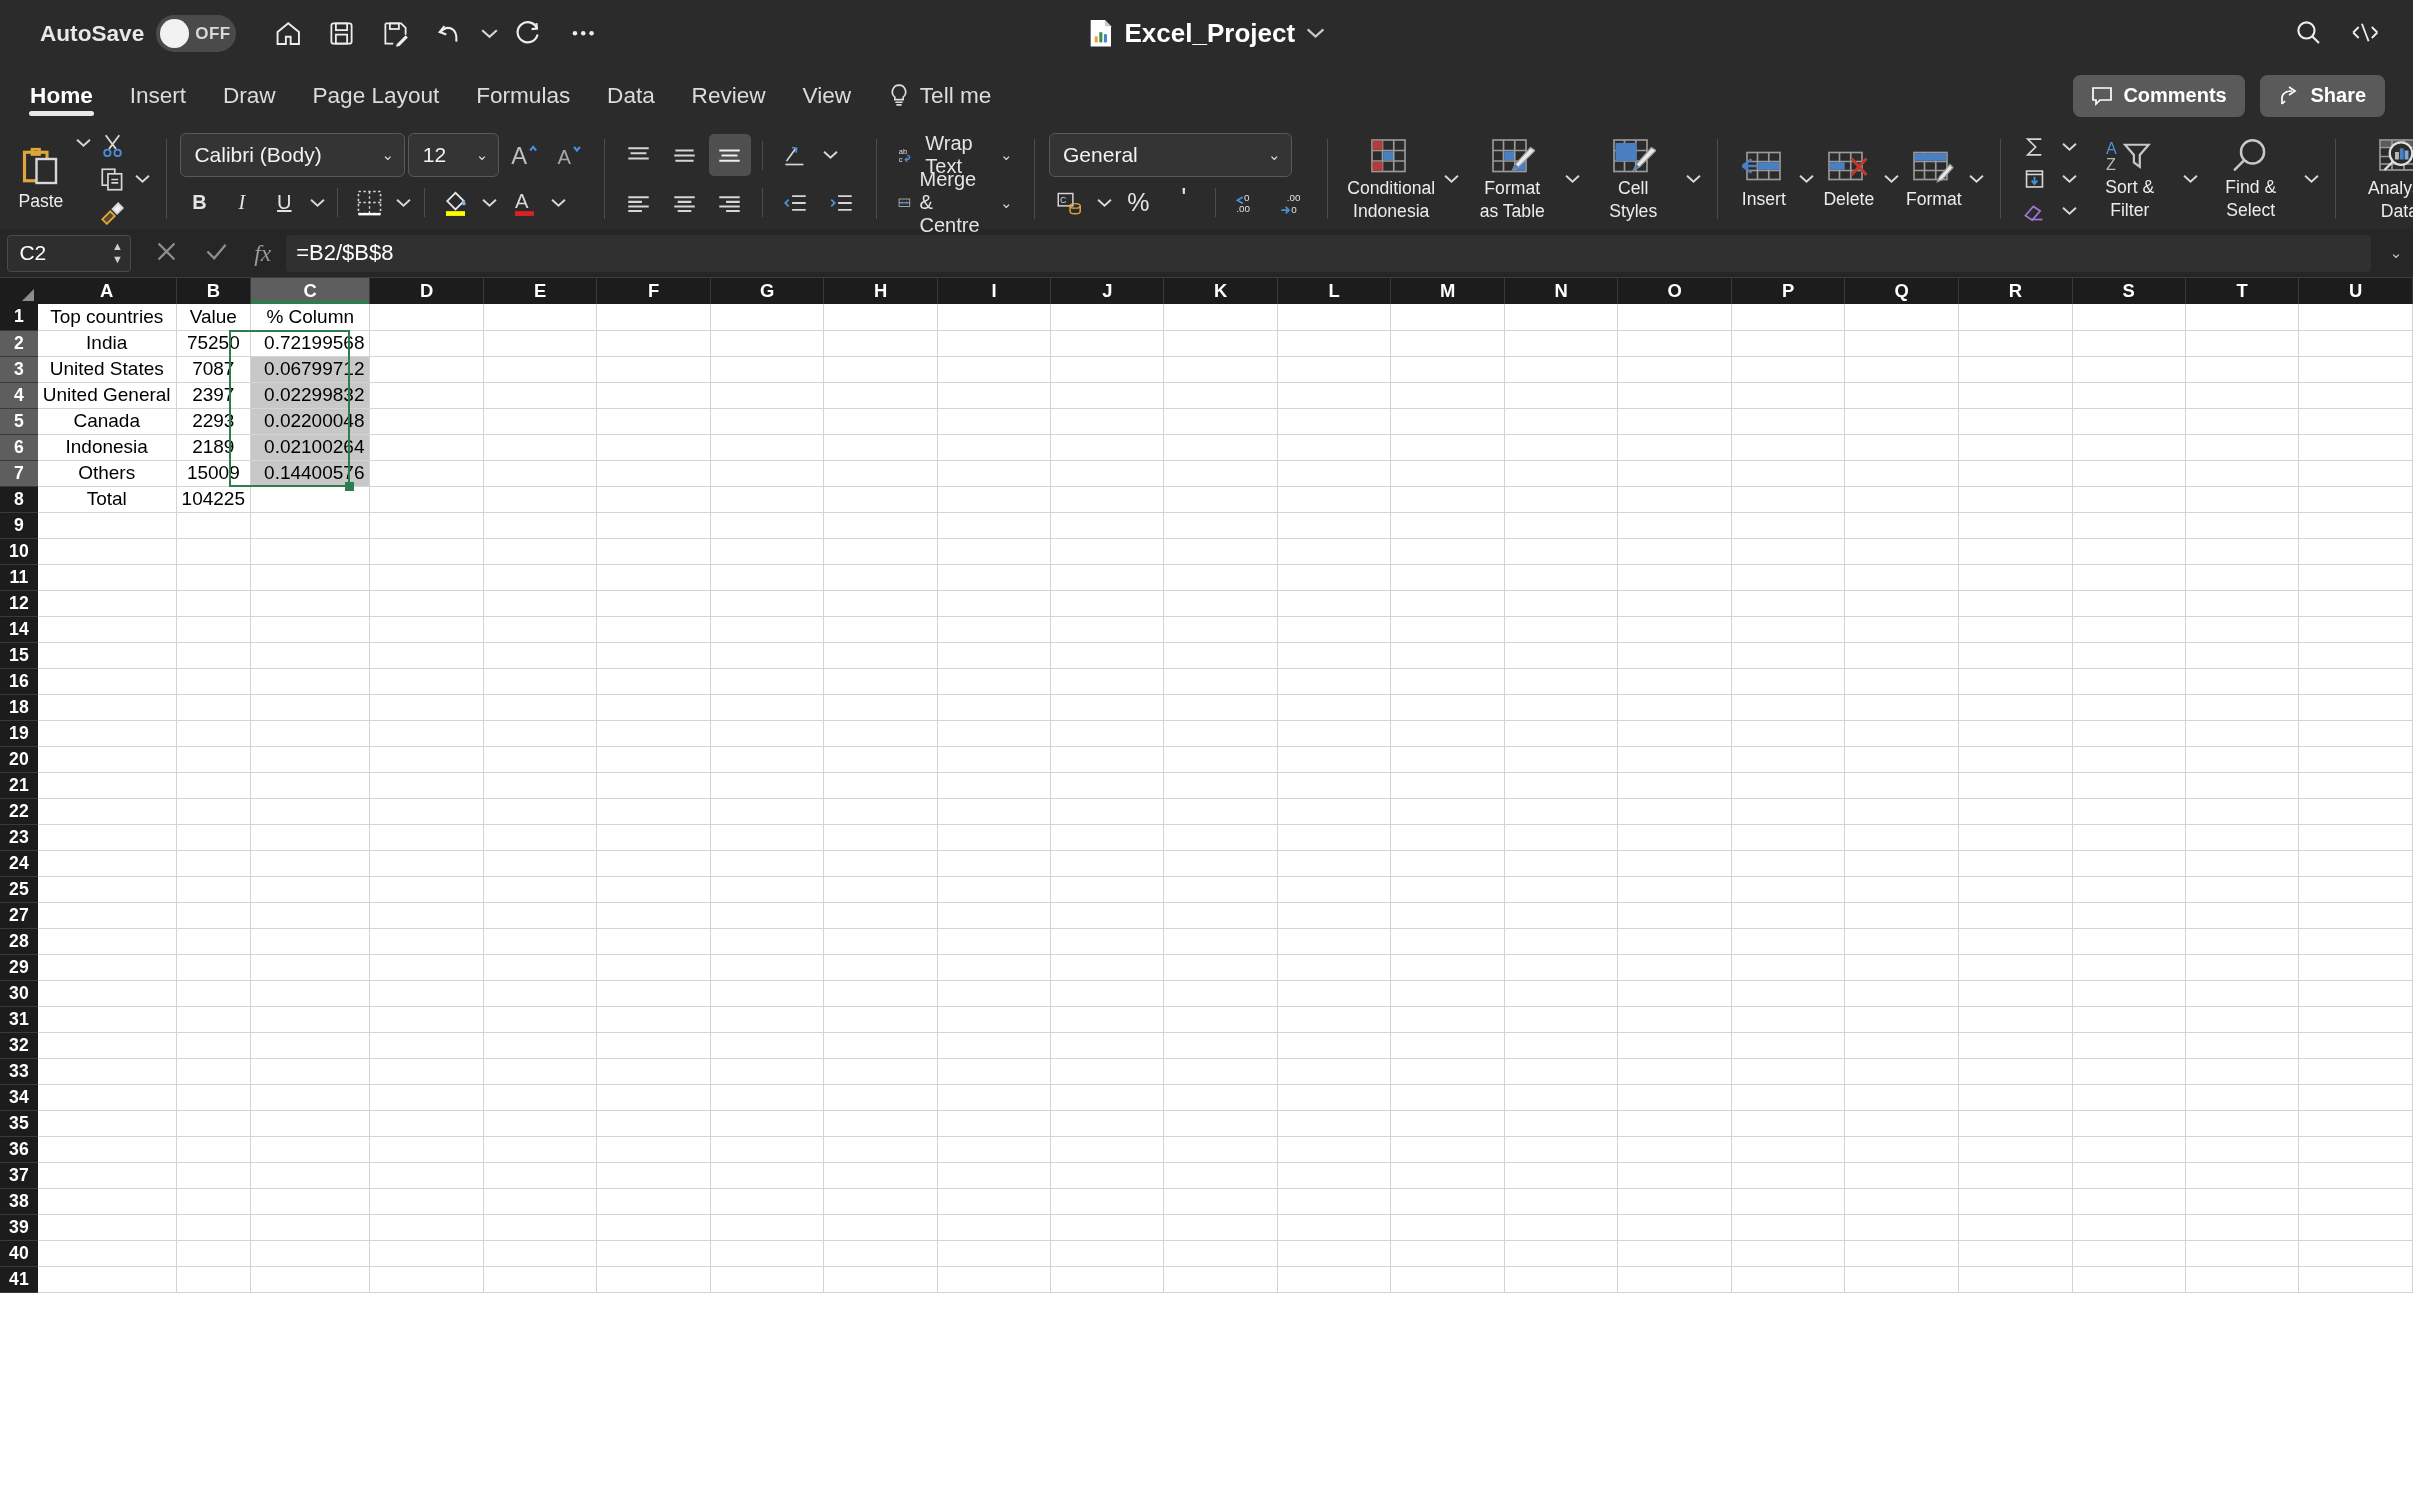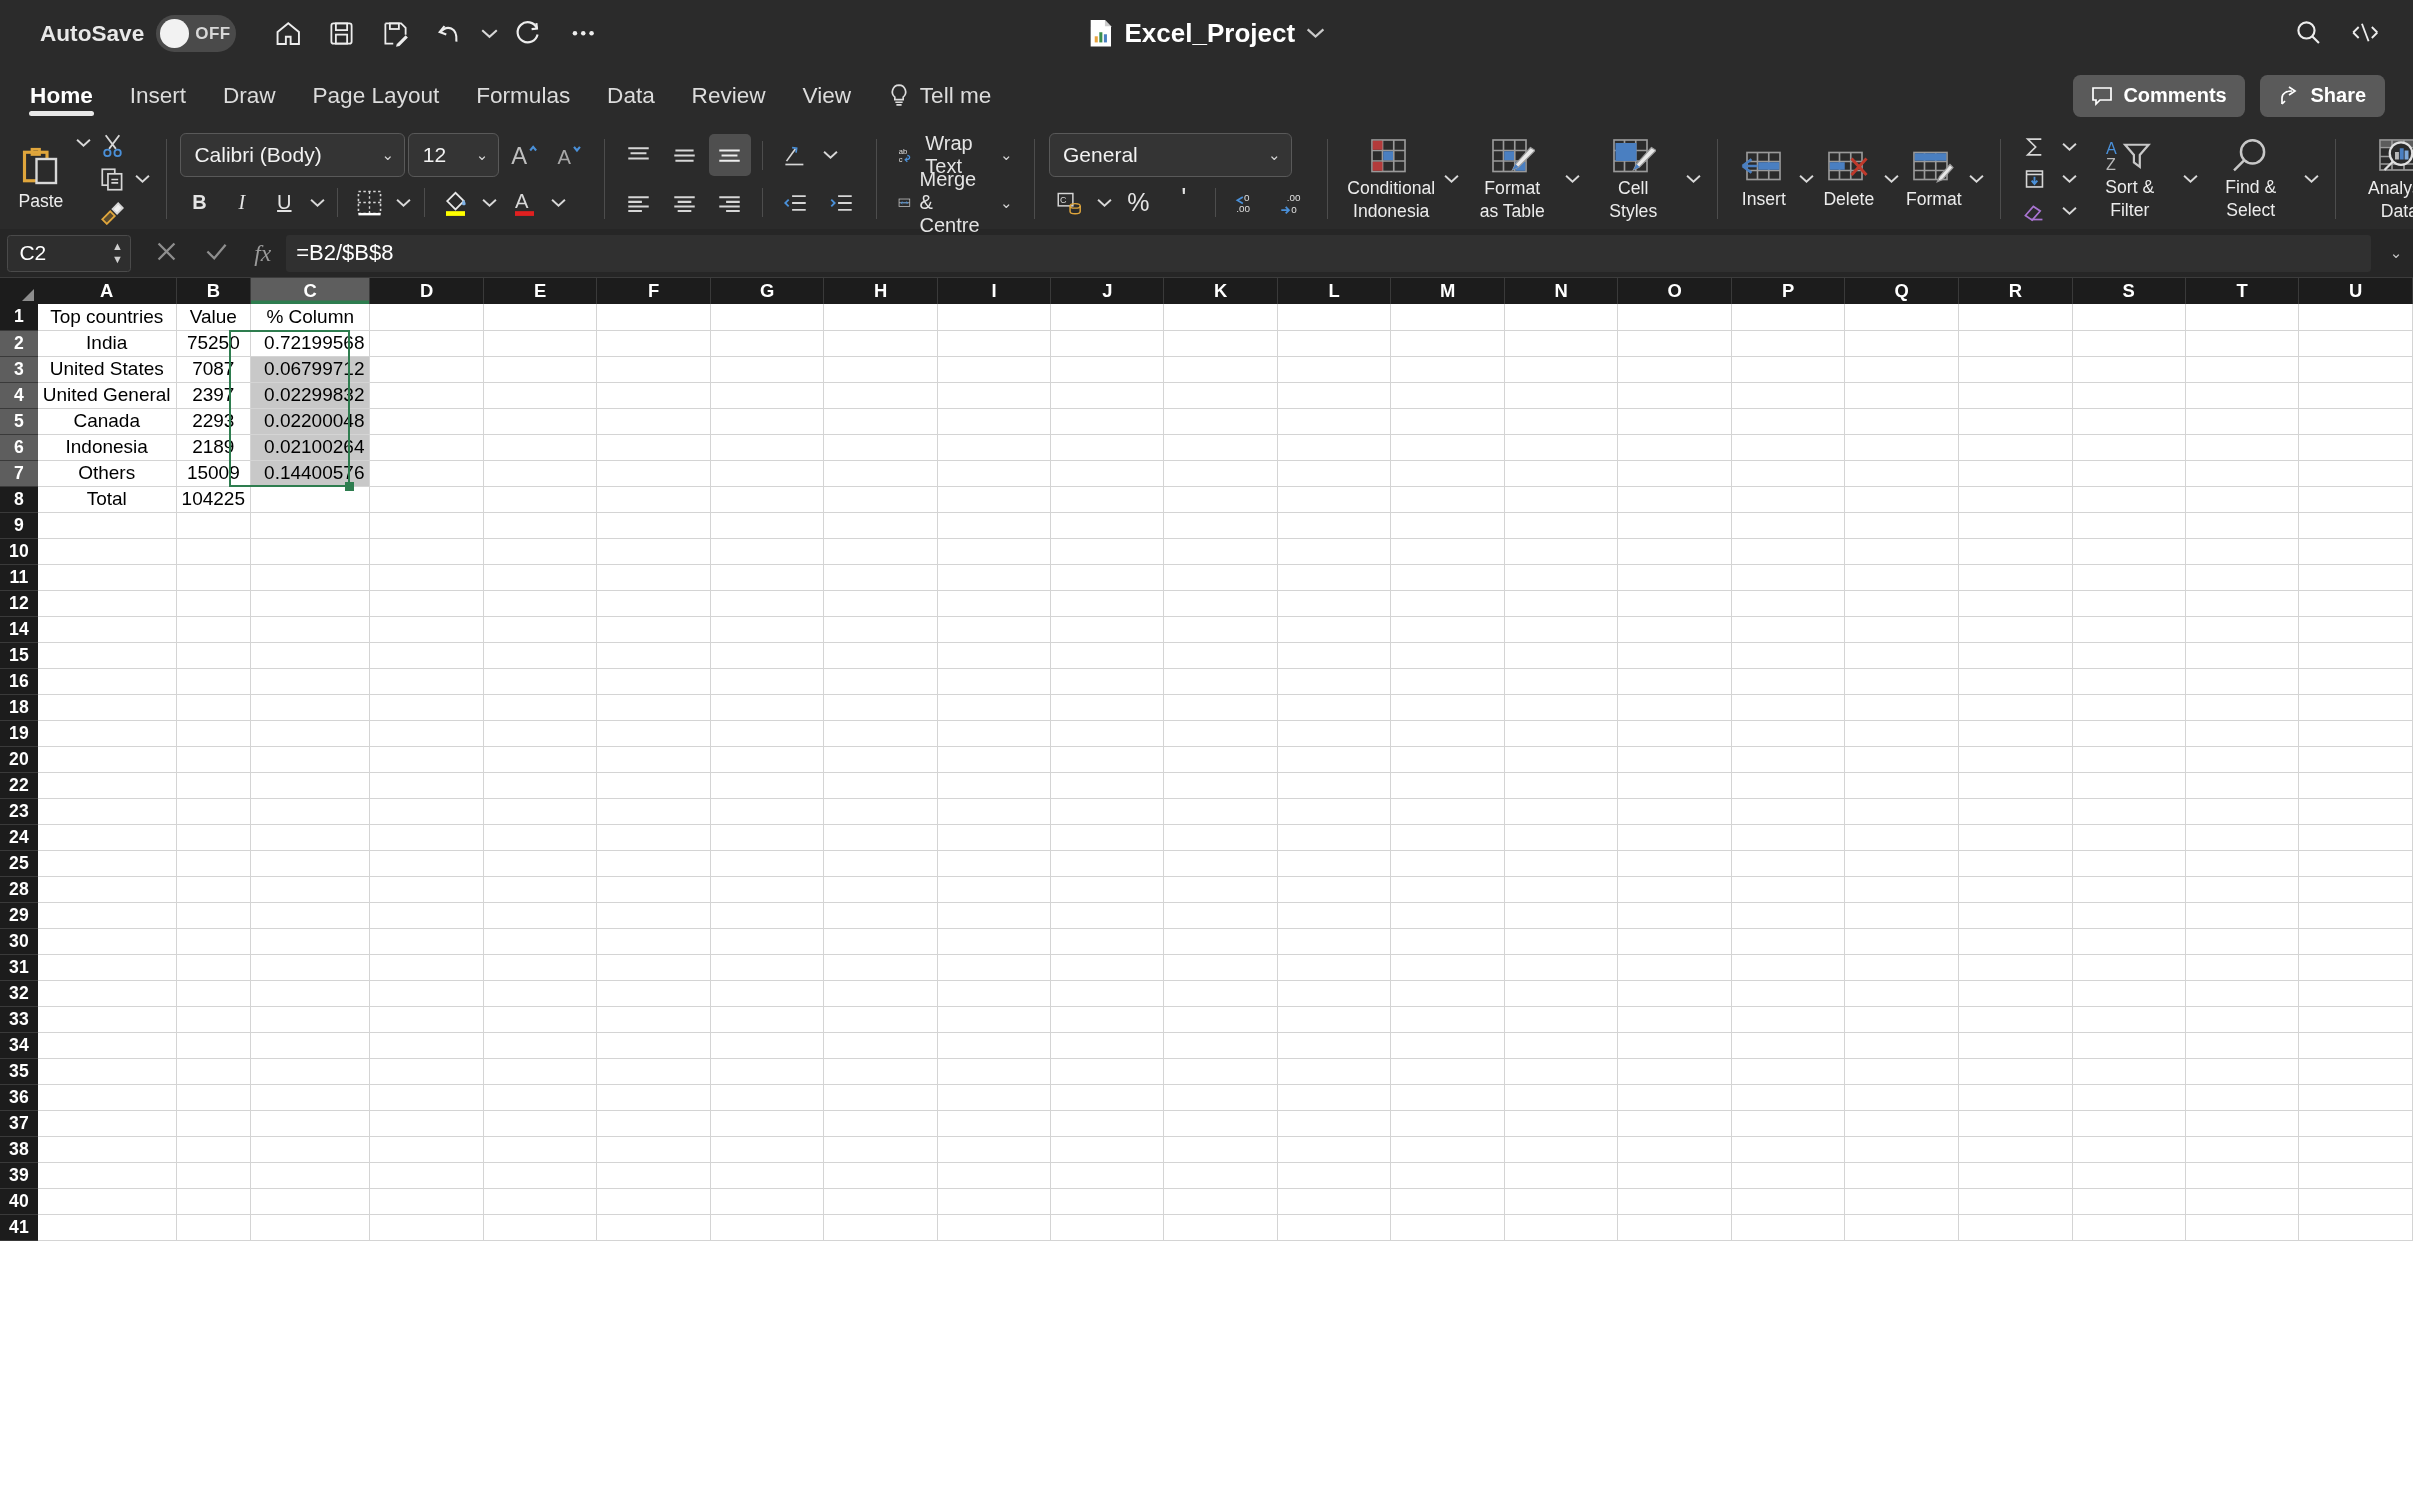--- a/index.html
+++ b/index.html
@@ -1230,20 +1230,44 @@
           <td class="cell" style="width:120px"></td>
           <td class="cell" style="width:120px"></td>
           <td class="cell" style="width:120px"></td>
           <td class="cell" style="width:120px"></td>
           <td class="cell" style="width:120px"></td>
           <td class="cell" style="width:120px"></td>
           <td class="cell" style="width:120px"></td>
           <td class="cell" style="width:120px"></td>
         </tr>
         <tr>
+          <th class="rowh">21</th>
+          <td class="cell c" style="width:132px"></td>
+          <td class="cell c" style="width:59px"></td>
+          <td class="cell r" style="width:120px"></td>
+          <td class="cell" style="width:120px"></td>
+          <td class="cell" style="width:120px"></td>
+          <td class="cell" style="width:120px"></td>
+          <td class="cell" style="width:120px"></td>
+          <td class="cell" style="width:120px"></td>
+          <td class="cell" style="width:120px"></td>
+          <td class="cell" style="width:120px"></td>
+          <td class="cell" style="width:120px"></td>
+          <td class="cell" style="width:120px"></td>
+          <td class="cell" style="width:120px"></td>
+          <td class="cell" style="width:120px"></td>
+          <td class="cell" style="width:120px"></td>
+          <td class="cell" style="width:120px"></td>
+          <td class="cell" style="width:120px"></td>
+          <td class="cell" style="width:120px"></td>
+          <td class="cell" style="width:120px"></td>
+          <td class="cell" style="width:120px"></td>
+          <td class="cell" style="width:120px"></td>
+        </tr>
+        <tr>
           <th class="rowh">22</th>
           <td class="cell c" style="width:132px"></td>
           <td class="cell c" style="width:59px"></td>
           <td class="cell r" style="width:120px"></td>
           <td class="cell" style="width:120px"></td>
           <td class="cell" style="width:120px"></td>
           <td class="cell" style="width:120px"></td>
           <td class="cell" style="width:120px"></td>
           <td class="cell" style="width:120px"></td>
           <td class="cell" style="width:120px"></td>
@@ -1303,20 +1327,44 @@
           <td class="cell" style="width:120px"></td>
           <td class="cell" style="width:120px"></td>
           <td class="cell" style="width:120px"></td>
           <td class="cell" style="width:120px"></td>
           <td class="cell" style="width:120px"></td>
           <td class="cell" style="width:120px"></td>
           <td class="cell" style="width:120px"></td>
         </tr>
         <tr>
           <th class="rowh">25</th>
+          <td class="cell c" style="width:132px"></td>
+          <td class="cell c" style="width:59px"></td>
+          <td class="cell r" style="width:120px"></td>
+          <td class="cell" style="width:120px"></td>
+          <td class="cell" style="width:120px"></td>
+          <td class="cell" style="width:120px"></td>
+          <td class="cell" style="width:120px"></td>
+          <td class="cell" style="width:120px"></td>
+          <td class="cell" style="width:120px"></td>
+          <td class="cell" style="width:120px"></td>
+          <td class="cell" style="width:120px"></td>
+          <td class="cell" style="width:120px"></td>
+          <td class="cell" style="width:120px"></td>
+          <td class="cell" style="width:120px"></td>
+          <td class="cell" style="width:120px"></td>
+          <td class="cell" style="width:120px"></td>
+          <td class="cell" style="width:120px"></td>
+          <td class="cell" style="width:120px"></td>
+          <td class="cell" style="width:120px"></td>
+          <td class="cell" style="width:120px"></td>
+          <td class="cell" style="width:120px"></td>
+        </tr>
+        <tr>
+          <th class="rowh">27</th>
           <td class="cell c" style="width:132px"></td>
           <td class="cell c" style="width:59px"></td>
           <td class="cell r" style="width:120px"></td>
           <td class="cell" style="width:120px"></td>
           <td class="cell" style="width:120px"></td>
           <td class="cell" style="width:120px"></td>
           <td class="cell" style="width:120px"></td>
           <td class="cell" style="width:120px"></td>
           <td class="cell" style="width:120px"></td>
           <td class="cell" style="width:120px"></td>

